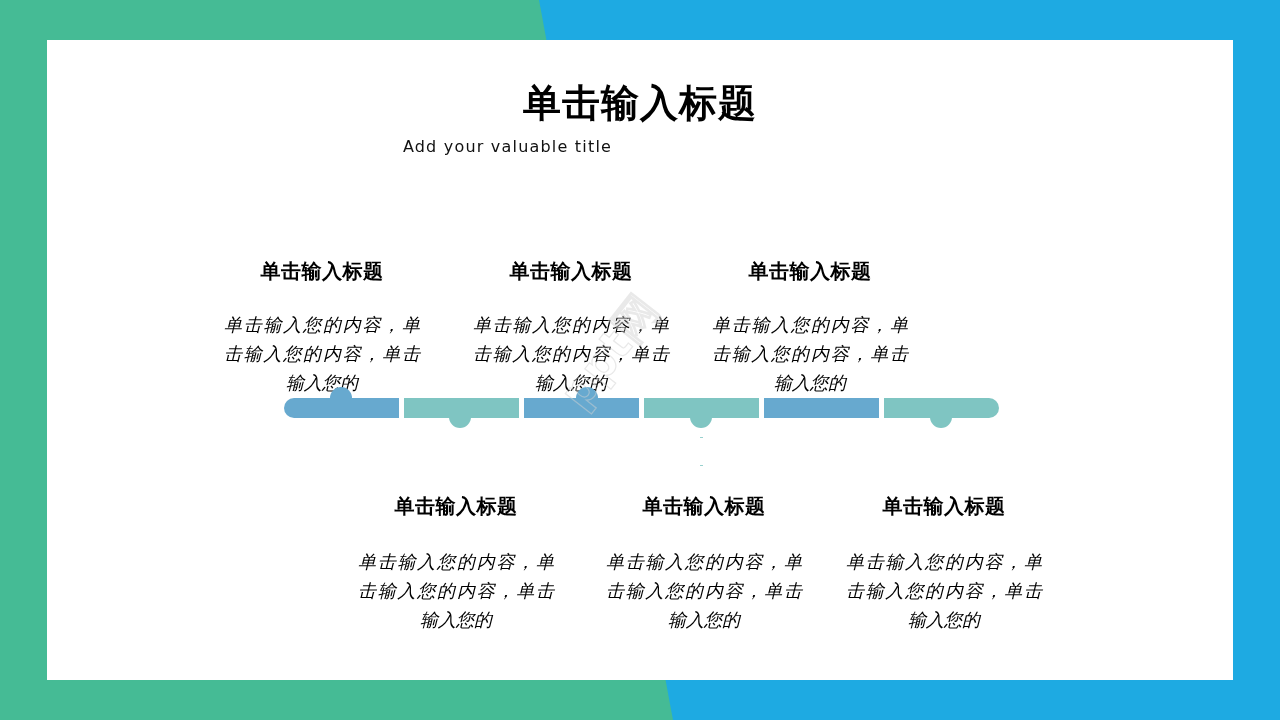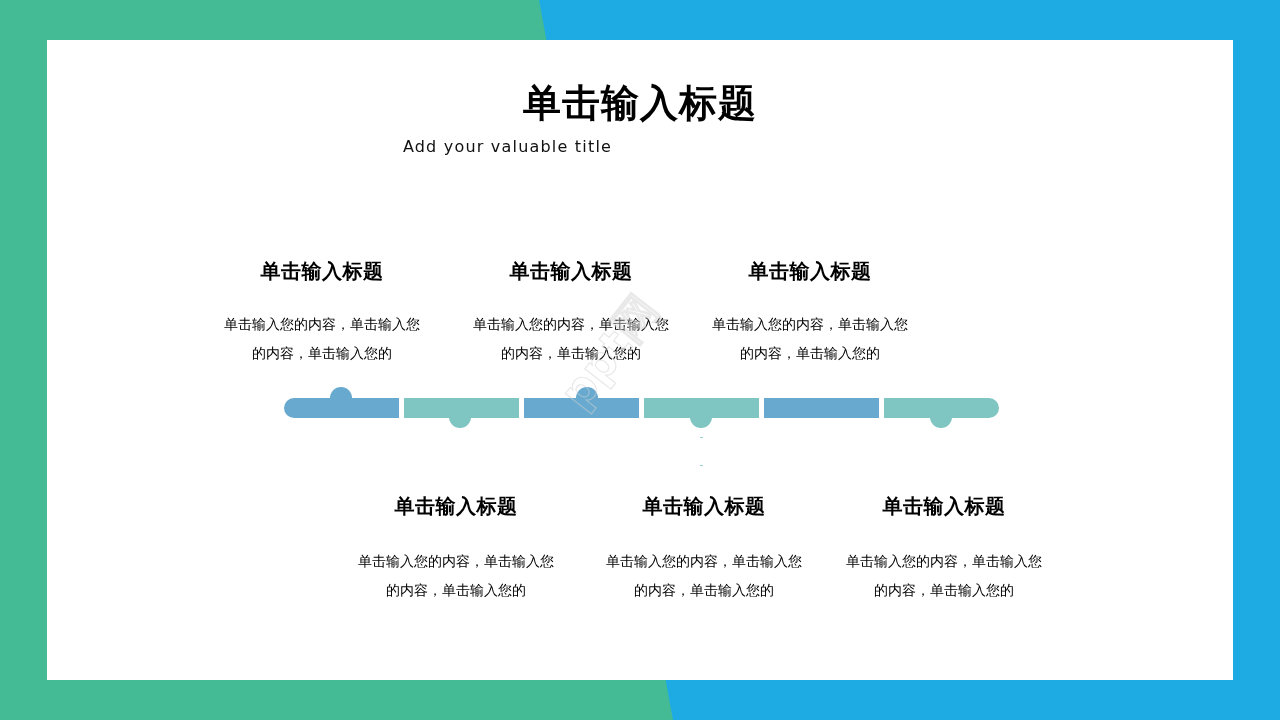--- a/index.html
+++ b/index.html
@@ -28,22 +28,22 @@
     text-align: center; font-size: 16px; color: #111; letter-spacing: 1.2px;
   }
   .item {
     position: absolute; width: 220px; text-align: center; color: #000;
   }
   .item .h {
     font-size: 20px; font-weight: bold; height: 30px; line-height: 30px;
     letter-spacing: 0.5px;
   }
   .item .p {
-    font-size: 14px; line-height: 29px; width: 196px; margin: 4px auto;
-    text-align: justify; text-align-last: center;
+    font-size: 18px; line-height: 29px; width: 196px; margin: 4px auto;
+    text-align: justify; text-align-last: center; font-style: italic;
   }
   .item.top .p { margin-top: 24px; }
   .item.bottom .p { margin-top: 26px; }
 
   .seg {
     position: absolute; top: 398px; height: 20px; width: 115px;
   }
   .seg.blue { background: #67a9cf; }
   .seg.teal { background: #7fc5c2; }
   .seg.first { border-radius: 10px 0 0 10px; }

